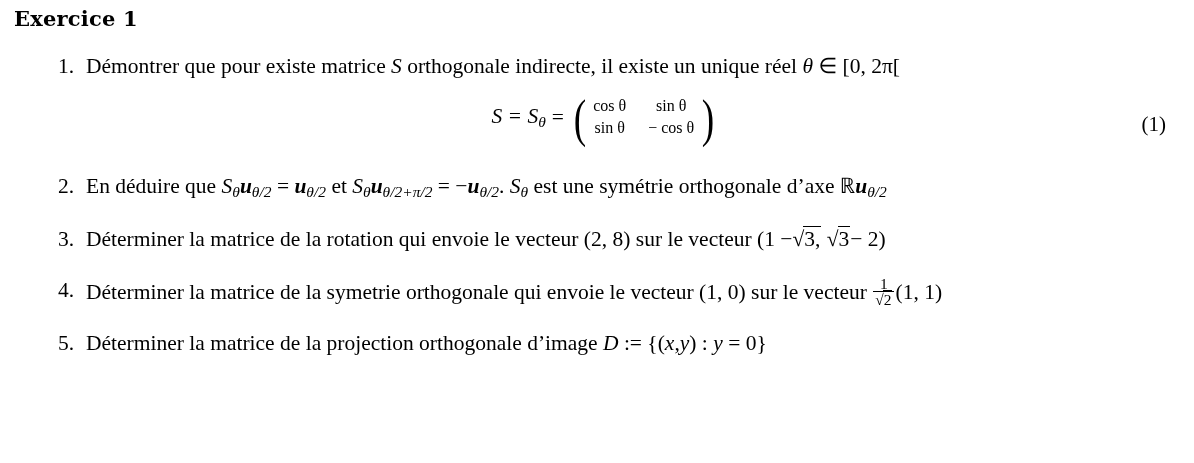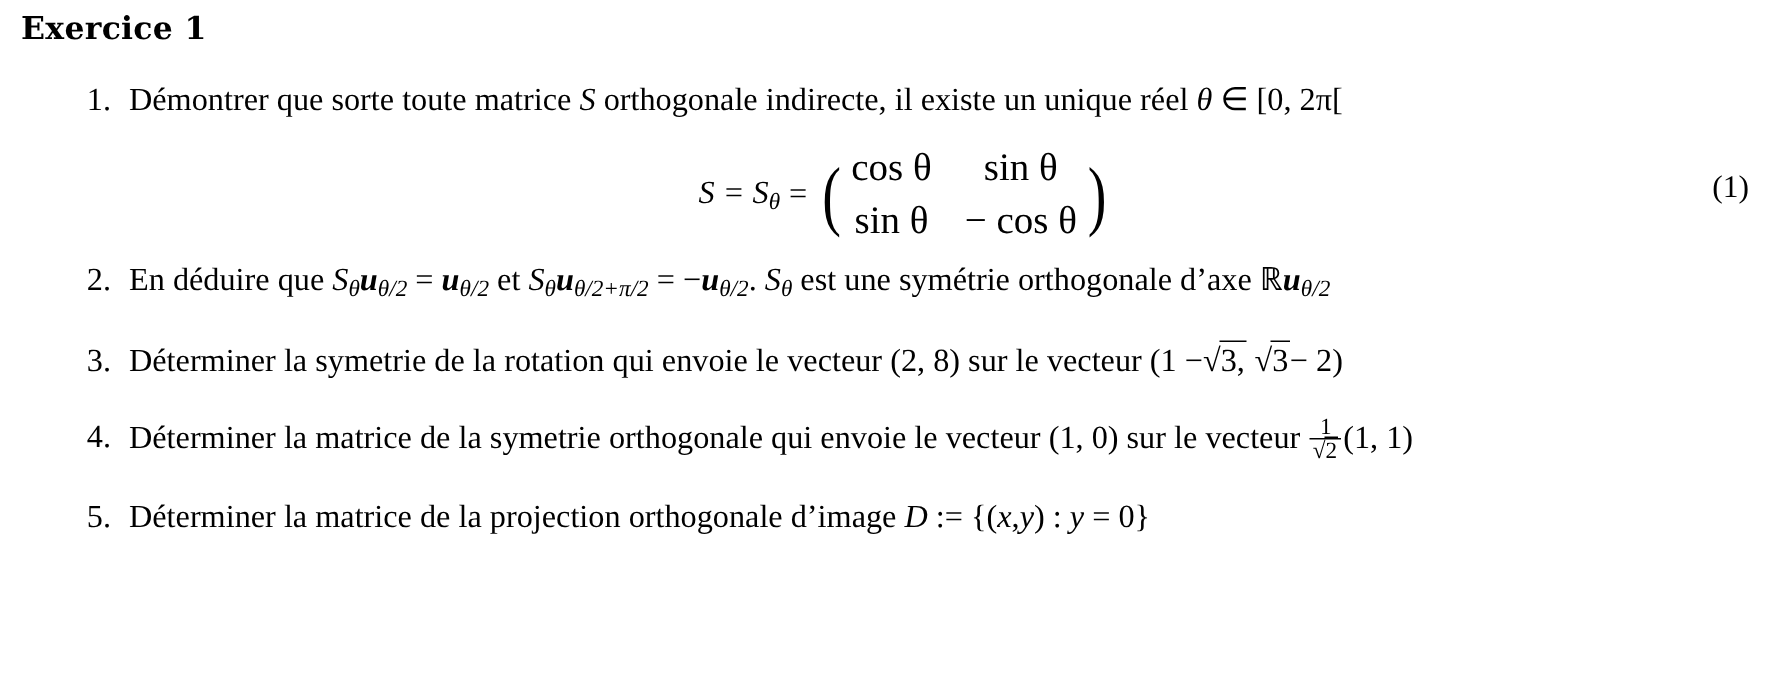--- a/index.html
+++ b/index.html
@@ -93,21 +93,21 @@
     position: relative;
     top: 1px;
   }
   .matrix {
     display: inline-grid;
     grid-template-columns: auto auto;
     column-gap: 22px;
     row-gap: 2px;
     text-align: center;
     margin: 0 4px;
-    font-size: 26px;
+    font-size: 16px;
     line-height: 1.25;
   }
   .matrix span { white-space: nowrap; }
   .sub {
     font-size: 0.72em;
     vertical-align: -0.28em;
   }
   .sup-frac {
     display: inline-block;
     vertical-align: -0.45em;
@@ -134,21 +134,21 @@
 
 <div class="page">
 
   <div class="ex-title">Exercice 1</div>
 
   <div class="list">
 
     <div class="item i1">
       <div class="num">1.</div>
       <div class="body">
-        <span>Démontrer que sorte toute matrice</span>
+        <span>Démontrer que pour existe matrice</span>
         <i>S</i>
         <span>orthogonale indirecte, il existe un unique réel</span>
         <i>θ</i>
         <span>∈</span>
         <span>[0, 2π[</span>
         <br>
       </div>
     </div>
 
     <div class="eqline">
@@ -179,21 +179,21 @@
         <span>= −</span><span class="bi">u</span><i class="sub">θ/2</i><span>.</span>
         <i>S</i><i class="sub">θ</i>
         <span>est une symétrie orthogonale d’axe</span>
         <span>ℝ</span><span class="bi">u</span><i class="sub">θ/2</i>
       </div>
     </div>
 
     <div class="item i3">
       <div class="num">3.</div>
       <div class="body">
-        <span>Déterminer la symetrie de la rotation qui envoie le vecteur</span>
+        <span>Déterminer la matrice de la rotation qui envoie le vecteur</span>
         <span>(2, 8)</span>
         <span>sur le vecteur</span>
         <span>(1 −</span><span class="sqrt"><span class="rad">√</span><span class="arg">3,</span></span>
         <span class="sqrt"><span class="rad">√</span><span class="arg">3</span></span><span>− 2)</span>
       </div>
     </div>
 
     <div class="item i4">
       <div class="num">4.</div>
       <div class="body">

